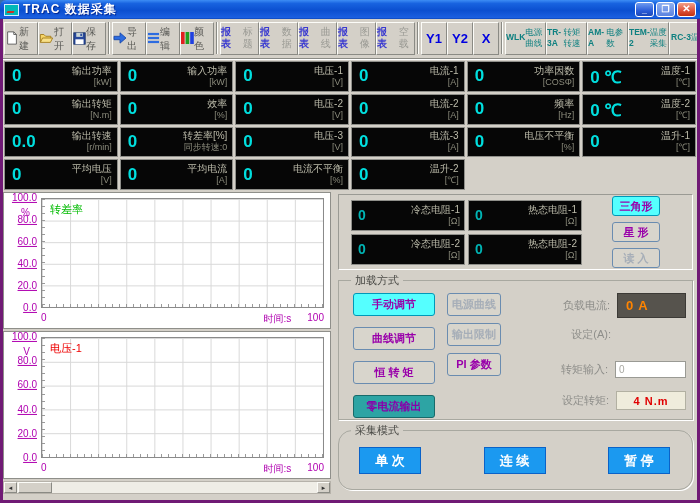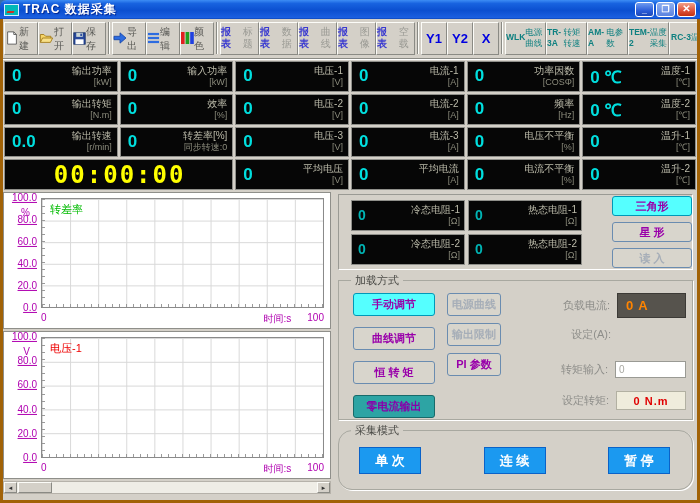--- a/index.html
+++ b/index.html
@@ -1,18 +1,18 @@
 <!DOCTYPE html>
 <html><head>
 <meta charset="utf-8">
 <style>
   * { margin:0; padding:0; box-sizing:border-box; }
   html,body { width:700px; height:503px; font-family:"Liberation Sans", sans-serif; background:#3a6ea5; overflow:hidden; }
 
-  .window { position:relative; width:700px; height:503px; background:#a16207; border-radius:7px 7px 0 0; }
+  .window { position:relative; width:700px; height:503px; background:#701a75; border-radius:7px 7px 0 0; }
 
   
   .titlebar { position:absolute; top:0; left:0; right:0; height:19px;
     background:linear-gradient(180deg,#3d8df5 0%,#1863e0 18%,#0b4fd0 55%,#1a5fe0 92%,#0b46bc 100%);
     border-radius:6px 6px 0 0; display:flex; align-items:center; padding:0 4px; }
   .app-icon { position:relative; width:15px; height:12px; background:#00b8b8; border:1px solid #d8ecff; margin-right:4px; }
   .app-icon::after { content:""; position:absolute; left:2px; bottom:2px; width:7px; height:2px; background:#d03020; transform:skew(-25deg); }
   .title { color:#fff; font-weight:bold; font-size:12px; text-shadow:1px 1px 1px #00228a; letter-spacing:1px; }
   .win-btns { margin-left:auto; display:flex; gap:2px; }
   .wb { width:19px; height:15px; border:1px solid #fff; border-radius:3px; color:#fff; font-size:9px; font-weight:bold;
@@ -83,21 +83,21 @@
 
   .res-panel { position:absolute; left:6px; right:4px; top:2px; height:76px; border:1px solid; border-color:#9a9a94 #fff #fff #9a9a94;
                display:flex; align-items:center; padding-left:12px; }
   .res-grid { display:grid; grid-template-columns:114px 114px; grid-auto-rows:31px; gap:3px; }
   .res-cell { padding:0 4px 0 6px; }
   .res-cell .m-val { font-size:14px; color:#00b4b4; }
   .res-btns { display:flex; flex-direction:column; gap:6px; margin-left:30px; }
 
   .p-btn { border:1px solid #6a8cb0; border-radius:3px; background:#d8d5cc; color:#9900aa; font-weight:bold; font-size:11px;
            display:flex; align-items:center; justify-content:center; white-space:nowrap; }
-  .res-btns .p-btn { width:80px; height:20px; }
+  .res-btns .p-btn { width:48px; height:20px; }
   .p-btn.active { background:#55ffff; border-color:#0098b8; }
   .p-btn.pressed { background:#2da4a4; border-color:#186a6a; color:#8800aa; }
   .p-btn.disabled { color:#a6aeb8; }
 
   .groupbox { position:absolute; left:6px; right:4px; border:1px solid #a8a8a0; box-shadow:1px 1px 0 #fff; }
   .gb-title { position:absolute; top:-8px; left:12px; background:#d4d0c8; padding:0 4px; font-size:11px; color:#4a4a46; }
   .loading-box { top:88px; height:140px; }
   .collect-box { top:238px; height:60px;border-radius:14px; }
 
   #mode-buttons { position:absolute; left:14px; top:12px; display:flex; flex-direction:column; gap:11px; }
@@ -372,23 +372,20 @@
             <span class="m-name">电压不平衡</span>
             <span class="m-unit">[%]</span>
           </span>
         </div>
         <div class="m-cell">
           <span class="m-val">0</span>
           <span class="m-lab">
             <span class="m-name">温升-1</span>
             <span class="m-unit">[℃]</span>
           </span>
-        </div>
-        <div class="m-cell timer-cell" style="grid-column: span 2;">
-          <span class="timer-text">00:00:00</span>
         </div>
         <div class="m-cell">
           <span class="m-val">0</span>
           <span class="m-lab">
             <span class="m-name">平均电压</span>
             <span class="m-unit">[V]</span>
           </span>
         </div>
         <div class="m-cell">
           <span class="m-val">0</span>
@@ -518,21 +515,21 @@
         </div>
         <div class="f-row" id="row-set">
           <span class="f-label">设定(A):</span>
         </div>
         <div class="f-row" id="row-torque">
           <span class="f-label">转矩输入:</span>
           <span class="text-input">0</span>
         </div>
         <div class="f-row" id="row-settorque">
           <span class="f-label">设定转矩:</span>
-          <span class="torque-display">0 N.m</span>
+          <span class="torque-display">4 N.m</span>
         </div>
       </div>
 
       <div class="groupbox collect-box">
         <span class="gb-title">采集模式</span>
         <div id="collect-buttons">
             <div class="blue-btn">单 次</div>
             <div class="blue-btn">连 续</div>
             <div class="blue-btn">暂 停</div>
           </div>

